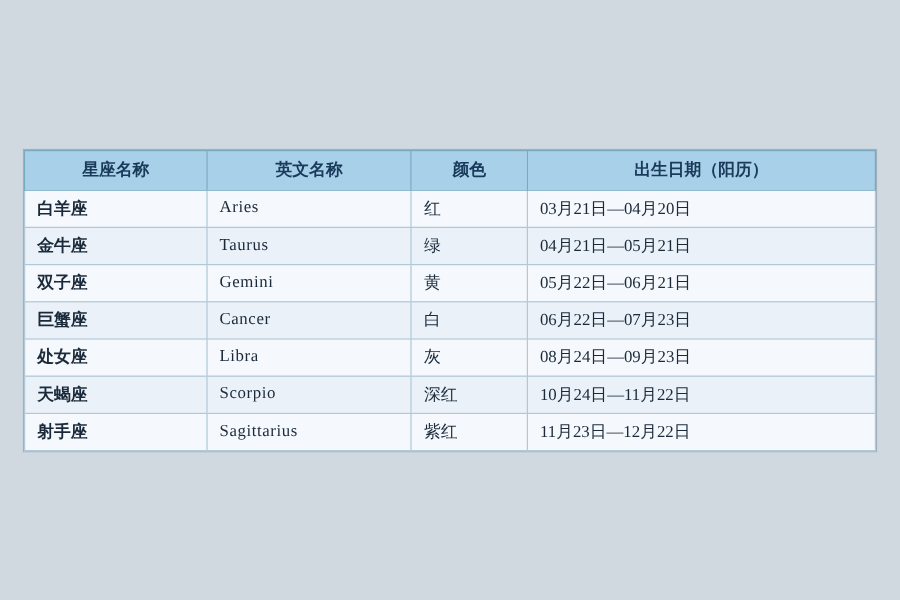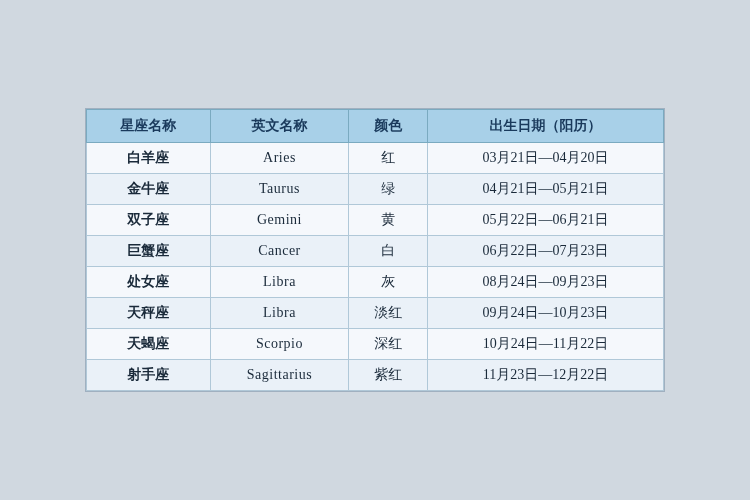--- a/index.html
+++ b/index.html
@@ -9,21 +9,21 @@
       background-color: #d0d8e0;
       display: flex;
       align-items: center;
       justify-content: center;
       font-family: "SimSun", "宋体", serif;
       font-size: 14px;
     }
     .table-container {
       background: #f0f4f8;
       border: 1px solid #a0b0c0;
-      width: 580px;
+      width: 712px;
     }
     table {
       width: 100%;
       border-collapse: collapse;
     }
     thead tr {
       background-color: #a8d0e8;
     }
     thead th {
       border: 1px solid #7aaac0;
@@ -35,21 +35,21 @@
     }
     tbody tr {
       background-color: #f5f8fc;
     }
     tbody tr:nth-child(even) {
       background-color: #eaf1f8;
     }
     tbody td {
       border: 1px solid #b0c8d8;
       padding: 6px 10px;
-      text-align: center;
+      text-align: left;
       color: #1a2a3a;
       font-size: 14px;
     }
     tbody td:first-child {
       font-weight: bold;
     }
     tbody td:nth-child(2) {
       font-style: normal;
       letter-spacing: 0.5px;
     }
@@ -92,26 +92,20 @@
           <td>白</td>
           <td>06月22日—07月23日</td>
         </tr>
         <tr>
           <td>处女座</td>
           <td>Libra</td>
           <td>灰</td>
           <td>08月24日—09月23日</td>
         </tr>
         <tr>
-          <td>天秤座</td>
-          <td>Libra</td>
-          <td>淡红</td>
-          <td>09月24日—10月23日</td>
-        </tr>
-        <tr>
           <td>天蝎座</td>
           <td>Scorpio</td>
           <td>深红</td>
           <td>10月24日—11月22日</td>
         </tr>
         <tr>
           <td>射手座</td>
           <td>Sagittarius</td>
           <td>紫红</td>
           <td>11月23日—12月22日</td>

